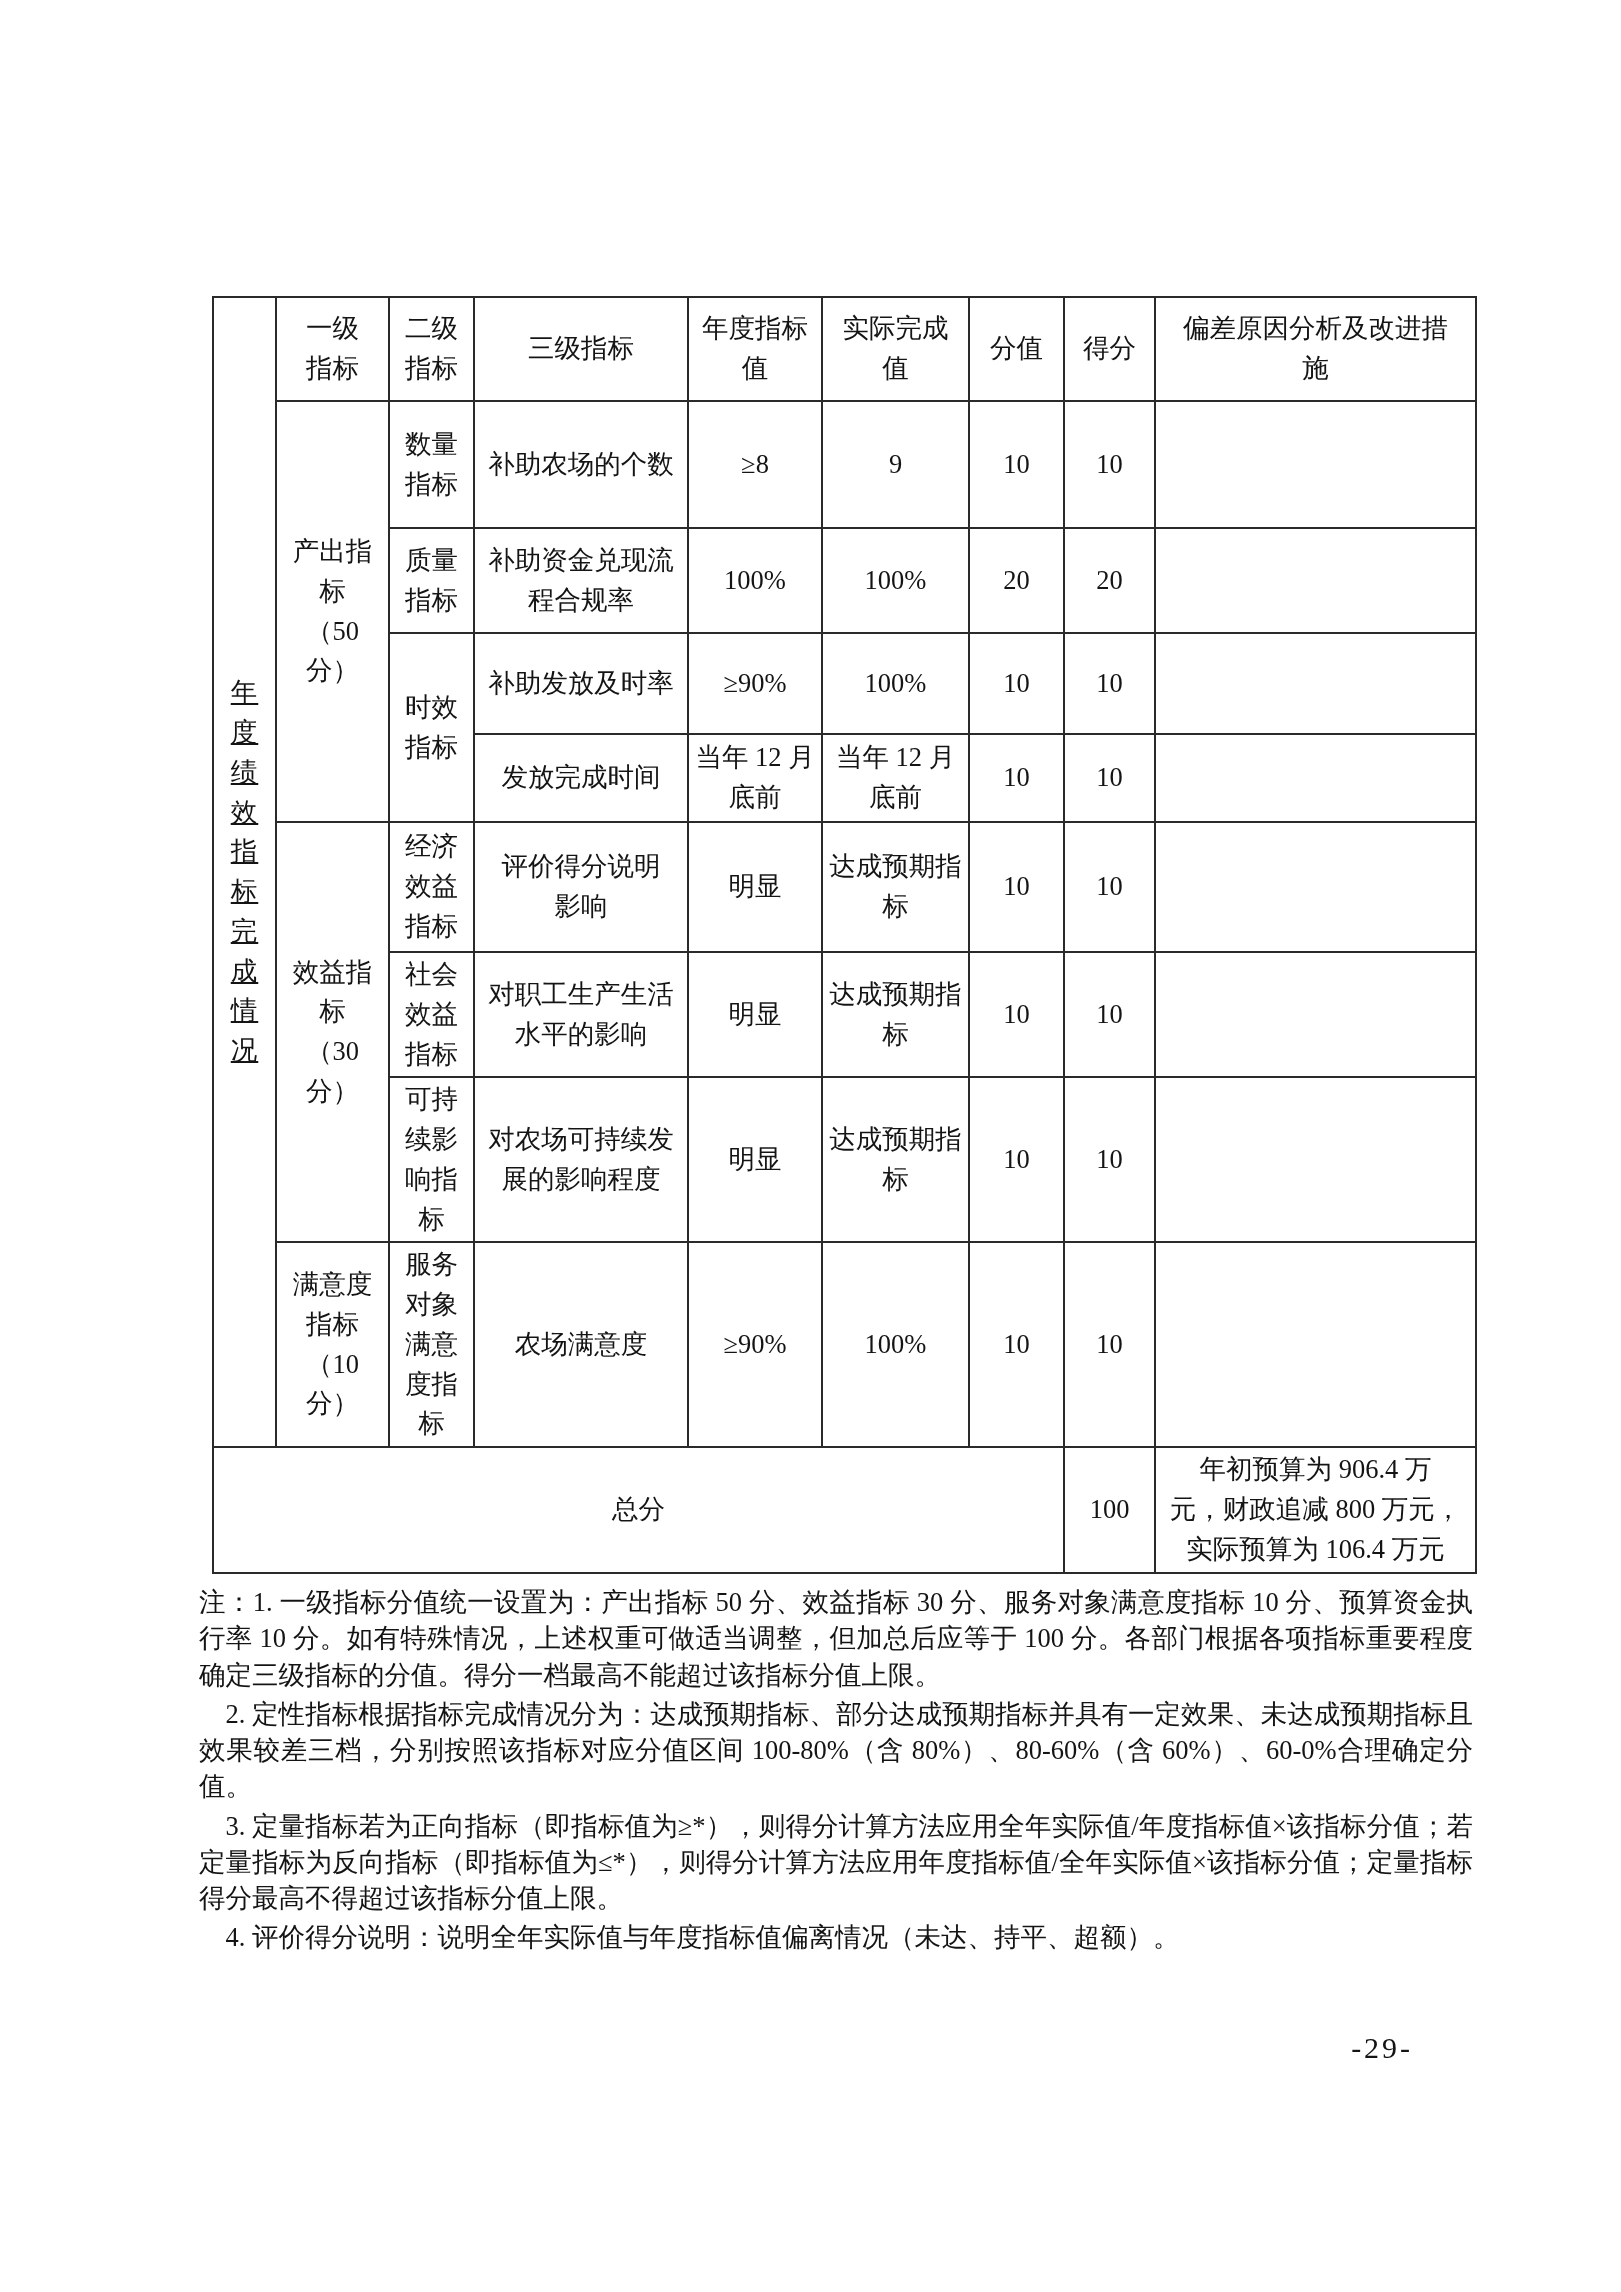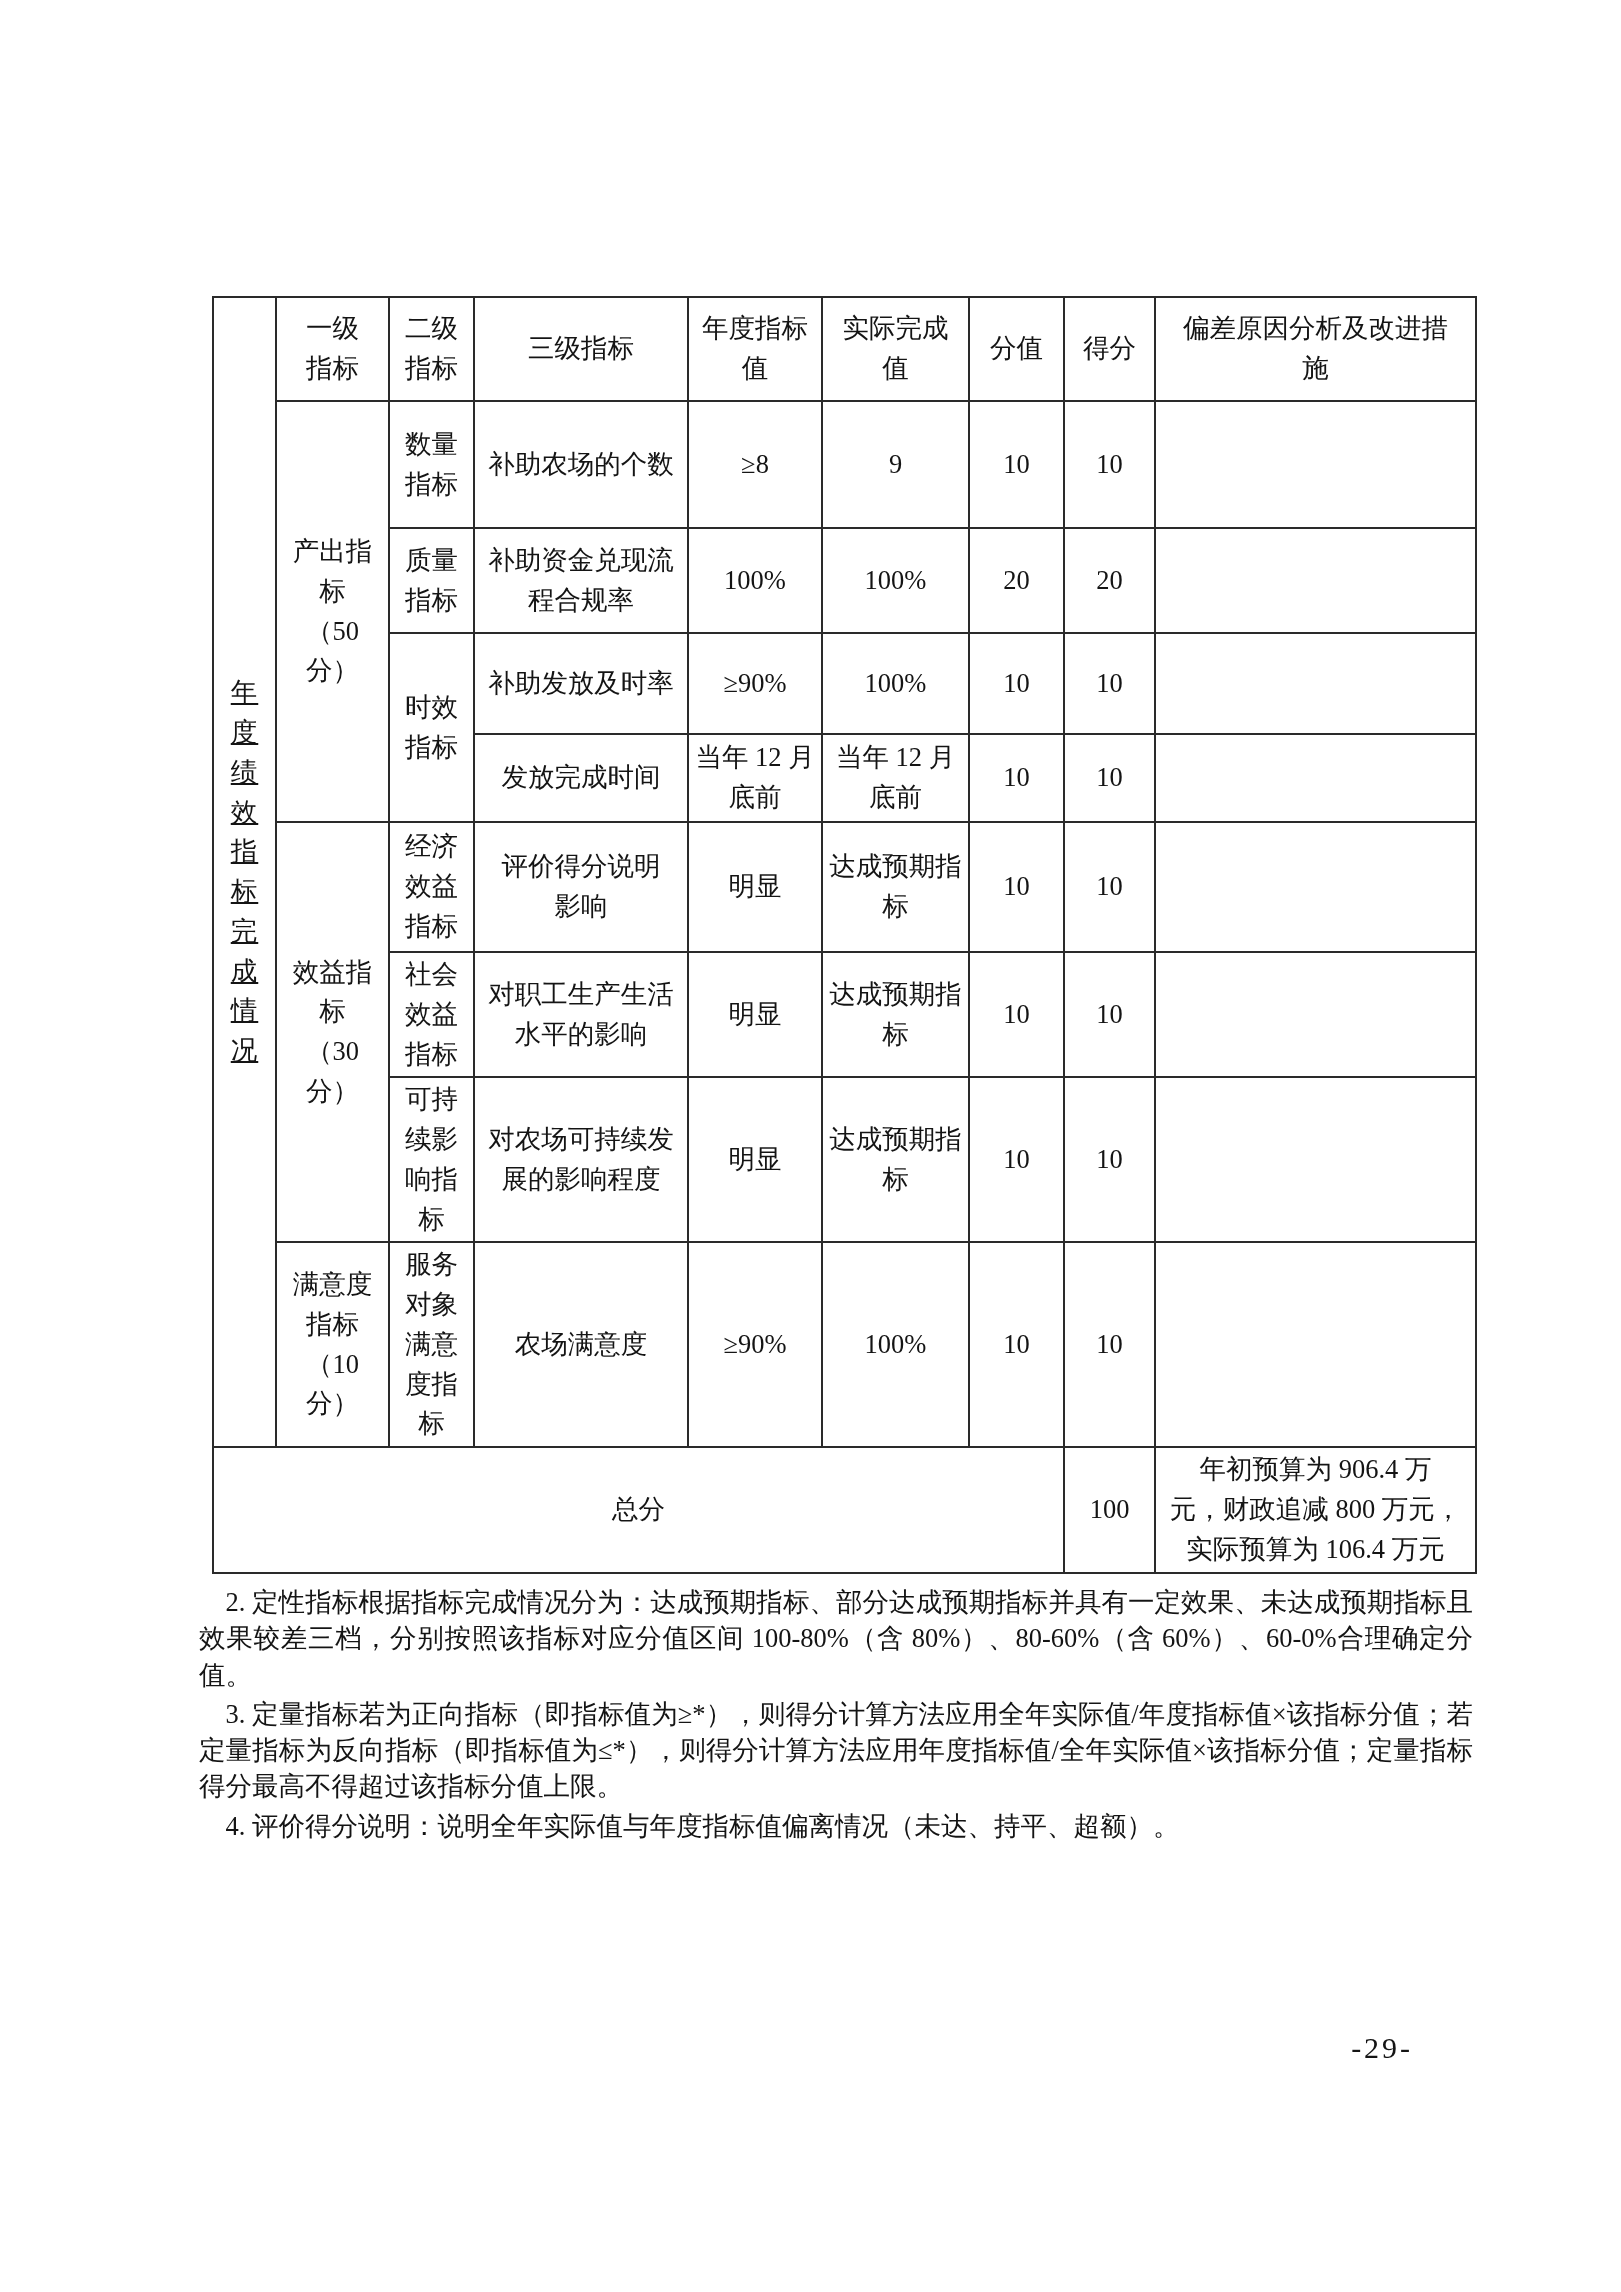--- a/index.html
+++ b/index.html
@@ -227,20 +227,21 @@
       <td colspan="7">总分</td>
       <td>100</td>
       <td class="note-cell">年初预算为 906.4 万
 元，财政追减 800 万元，
 实际预算为 106.4 万元</td>
     </tr>
   </tbody>
     </table>
 
   <div class="notes">
+    <p>注：1. 一级指标分值统一设置为：产出指标 50 分、效益指标 30 分、服务对象满意度指标 10 分、预算资金执行率 10 分。如有特殊情况，上述权重可做适当调整，但加总后应等于 100 分。各部门根据各项指标重要程度确定三级指标的分值。得分一档最高不能超过该指标分值上限。</p>
     <p class="indent">2. 定性指标根据指标完成情况分为：达成预期指标、部分达成预期指标并具有一定效果、未达成预期指标且效果较差三档，分别按照该指标对应分值区间 100-80%（含 80%）、80-60%（含 60%）、60-0%合理确定分值。</p>
     <p class="indent">3. 定量指标若为正向指标（即指标值为≥*），则得分计算方法应用全年实际值/年度指标值×该指标分值；若定量指标为反向指标（即指标值为≤*），则得分计算方法应用年度指标值/全年实际值×该指标分值；定量指标得分最高不得超过该指标分值上限。</p>
     <p class="indent">4. 评价得分说明：说明全年实际值与年度指标值偏离情况（未达、持平、超额）。</p>
   </div>
 
   <div class="page-number">-29-</div>
 
 </div>
 
 

